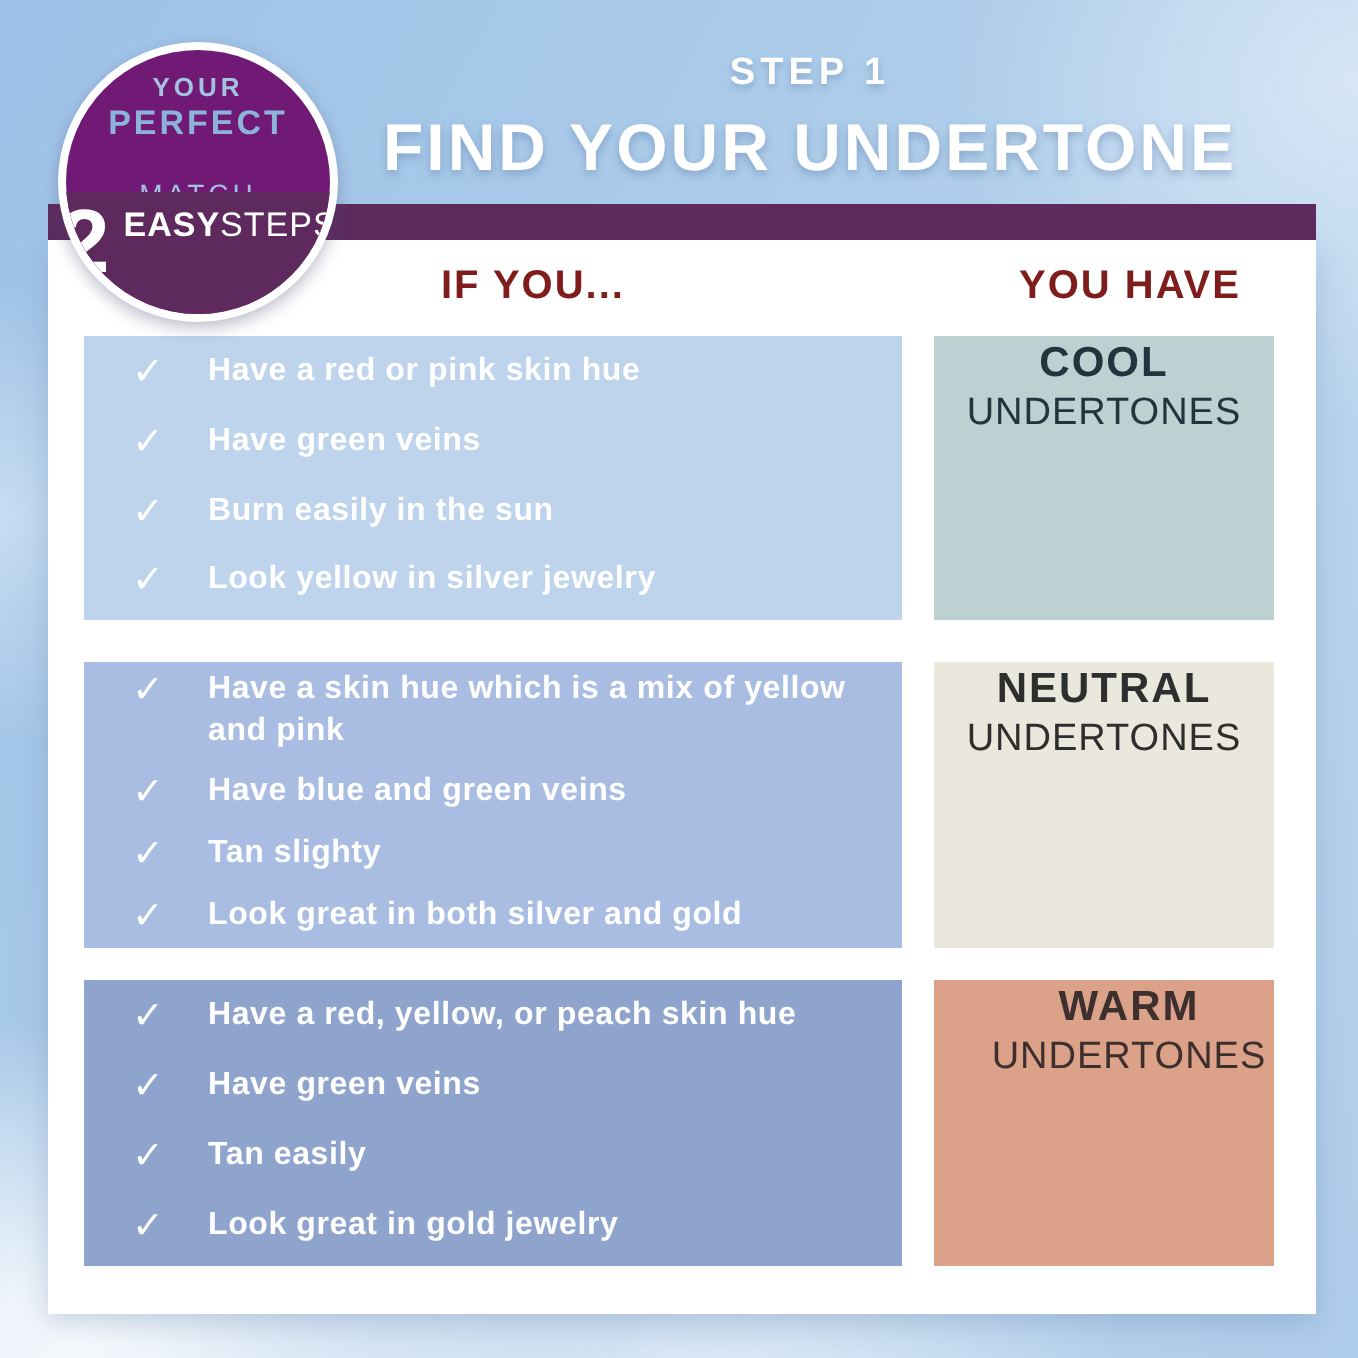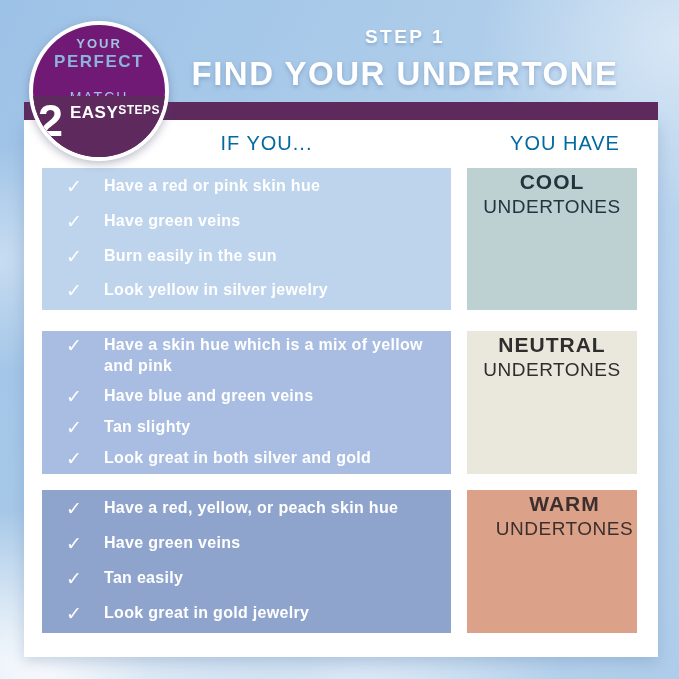--- a/index.html
+++ b/index.html
@@ -28,23 +28,23 @@
          background:#fff;z-index:3;box-shadow:0 3px 8px rgba(70,70,110,.35);}
   .badge-inner{position:absolute;inset:4px;border-radius:50%;overflow:hidden;background:#701a75;text-align:center;}
   .b1{margin-top:11px;font-size:13px;letter-spacing:2px;color:#a3c2de;font-weight:600;}
   .b2{margin-top:1px;font-size:17px;letter-spacing:1.5px;color:#8cb4da;font-weight:bold;}
   .b3{margin-top:17px;font-size:14px;letter-spacing:2px;color:#a3c2de;font-weight:400;}
   .badge-purple{position:absolute;left:0;right:0;bottom:0;height:61px;background:#5e2a5e;
                 display:flex;align-items:flex-start;justify-content:center;gap:7px;padding-top:4px;color:#fff;}
   .badge-num{font-size:45px;font-weight:bold;line-height:.95;}
   .badge-steps{display:flex;flex-direction:row;align-items:flex-start;margin-top:4px;}
   .bs1{font-size:17px;font-weight:bold;letter-spacing:.5px;line-height:1.05;}
-  .bs2{font-size:12px;font-weight:bold;letter-spacing:.5px;line-height:1.05;}
+  .bs2{font-size:17px;font-weight:normal;letter-spacing:.5px;line-height:1.05;}
   
-  .col-head{position:absolute;top:132px;font-size:20px;font-weight:normal;color:#0369a1;
+  .col-head{position:absolute;top:132px;font-size:20px;font-weight:bold;color:#7f1d1d;
             letter-spacing:1px;text-align:center;z-index:2;}
   .col-head.left{left:42px;width:409px;padding-left:40px;}
   .col-head.right{left:467px;width:170px;padding-left:26px;}
   
   .list-box{position:absolute;left:42px;width:409px;display:flex;flex-direction:column;
             justify-content:center;z-index:2;color:#fff;}
   .result-box{position:absolute;left:467px;width:170px;display:flex;flex-direction:column;
               align-items:center;text-align:center;z-index:2;}
   .r1{top:168px;height:142px;}
   .r2{top:331px;height:143px;}

